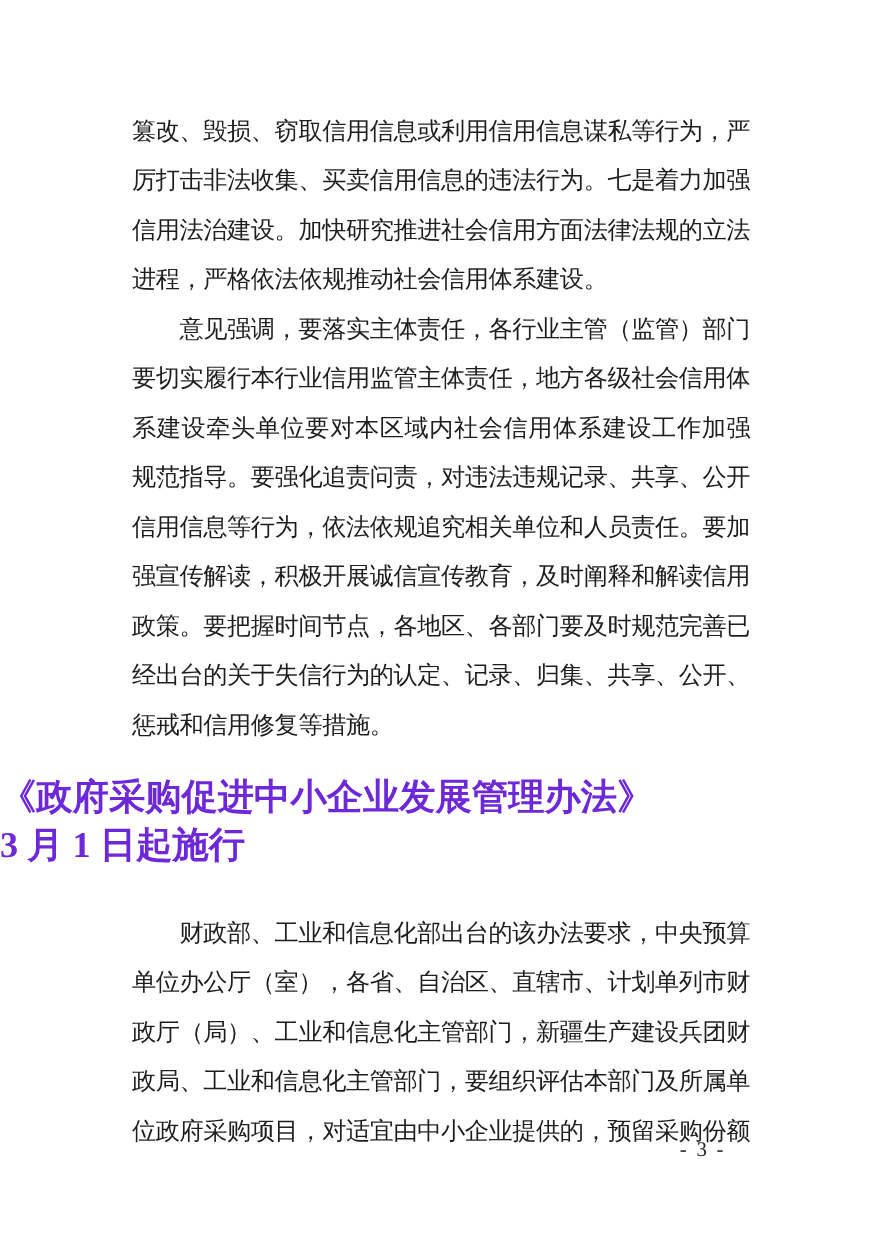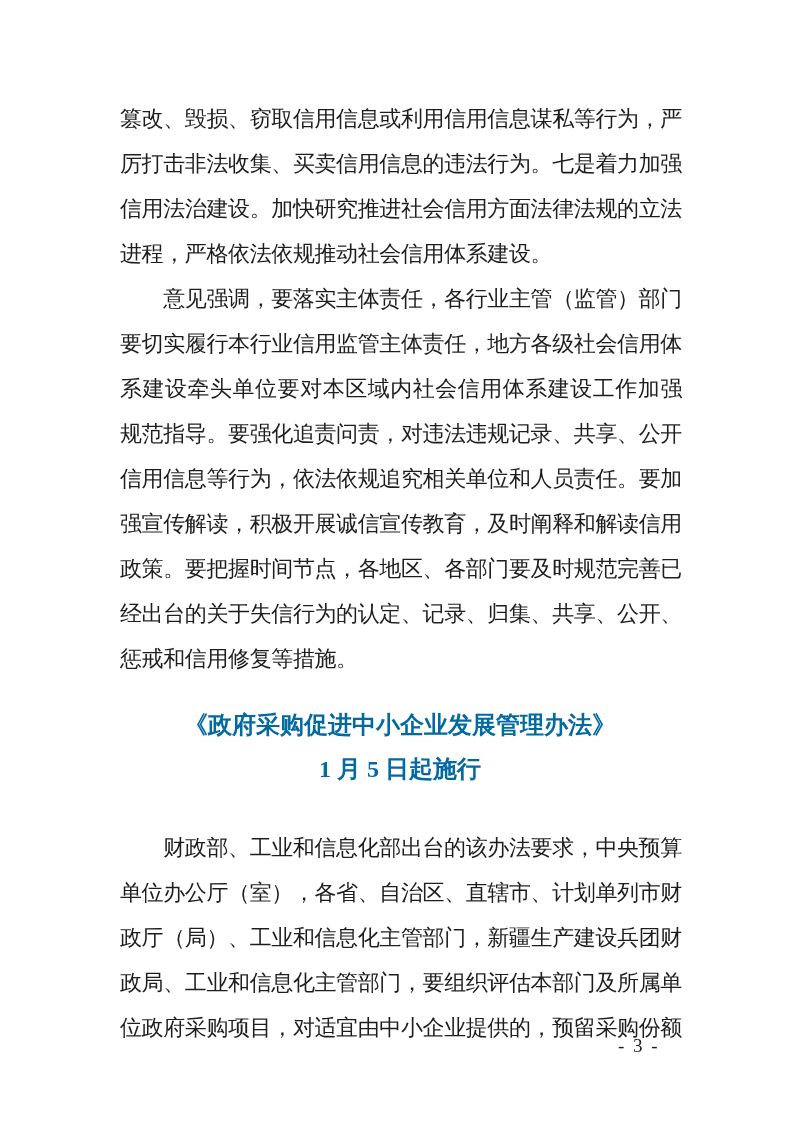--- a/index.html
+++ b/index.html
@@ -42,24 +42,24 @@
     flex: 0 0 auto;
     width: 43.2px;
     height: 1px;
   }
   
   .doc-heading {
     position: absolute;
     left: 0;
     top: 703px;
     width: 800px;
-    text-align: center;
+    text-align: left;
     font-weight: bold;
-    color: #0369a1;
-    font-size: 24px;
+    color: #6d28d9;
+    font-size: 33px;
   }
   .doc-heading .h-line {
     height: 44px;
     line-height: 44px;
     white-space: pre;
   }
   
   .page-number {
     position: absolute;
     top: 1035px;
@@ -97,18 +97,18 @@
         <div class="text-line"><span class="indent-spacer"></span><span class="ch">财</span><span class="ch">政</span><span class="ch">部</span><span class="ch">、</span><span class="ch">工</span><span class="ch">业</span><span class="ch">和</span><span class="ch">信</span><span class="ch">息</span><span class="ch">化</span><span class="ch">部</span><span class="ch">出</span><span class="ch">台</span><span class="ch">的</span><span class="ch">该</span><span class="ch">办</span><span class="ch">法</span><span class="ch">要</span><span class="ch">求</span><span class="ch">，</span><span class="ch">中</span><span class="ch">央</span><span class="ch">预</span><span class="ch">算</span></div>
         <div class="text-line"><span class="ch">单</span><span class="ch">位</span><span class="ch">办</span><span class="ch">公</span><span class="ch">厅</span><span class="ch">（</span><span class="ch">室</span><span class="ch">）</span><span class="ch">，</span><span class="ch">各</span><span class="ch">省</span><span class="ch">、</span><span class="ch">自</span><span class="ch">治</span><span class="ch">区</span><span class="ch">、</span><span class="ch">直</span><span class="ch">辖</span><span class="ch">市</span><span class="ch">、</span><span class="ch">计</span><span class="ch">划</span><span class="ch">单</span><span class="ch">列</span><span class="ch">市</span><span class="ch">财</span></div>
         <div class="text-line"><span class="ch">政</span><span class="ch">厅</span><span class="ch">（</span><span class="ch">局</span><span class="ch">）</span><span class="ch">、</span><span class="ch">工</span><span class="ch">业</span><span class="ch">和</span><span class="ch">信</span><span class="ch">息</span><span class="ch">化</span><span class="ch">主</span><span class="ch">管</span><span class="ch">部</span><span class="ch">门</span><span class="ch">，</span><span class="ch">新</span><span class="ch">疆</span><span class="ch">生</span><span class="ch">产</span><span class="ch">建</span><span class="ch">设</span><span class="ch">兵</span><span class="ch">团</span><span class="ch">财</span></div>
         <div class="text-line"><span class="ch">政</span><span class="ch">局</span><span class="ch">、</span><span class="ch">工</span><span class="ch">业</span><span class="ch">和</span><span class="ch">信</span><span class="ch">息</span><span class="ch">化</span><span class="ch">主</span><span class="ch">管</span><span class="ch">部</span><span class="ch">门</span><span class="ch">，</span><span class="ch">要</span><span class="ch">组</span><span class="ch">织</span><span class="ch">评</span><span class="ch">估</span><span class="ch">本</span><span class="ch">部</span><span class="ch">门</span><span class="ch">及</span><span class="ch">所</span><span class="ch">属</span><span class="ch">单</span></div>
         <div class="text-line"><span class="ch">位</span><span class="ch">政</span><span class="ch">府</span><span class="ch">采</span><span class="ch">购</span><span class="ch">项</span><span class="ch">目</span><span class="ch">，</span><span class="ch">对</span><span class="ch">适</span><span class="ch">宜</span><span class="ch">由</span><span class="ch">中</span><span class="ch">小</span><span class="ch">企</span><span class="ch">业</span><span class="ch">提</span><span class="ch">供</span><span class="ch">的</span><span class="ch">，</span><span class="ch">预</span><span class="ch">留</span><span class="ch">采</span><span class="ch">购</span><span class="ch">份</span><span class="ch">额</span></div>
       </div>
     </div>
 
   <div class="doc-heading">
     <div class="h-line">《政府采购促进中小企业发展管理办法》</div>
-    <div class="h-line">1 月 5 日起施行</div>
+    <div class="h-line">3 月 1 日起施行</div>
   </div>
 
   <div class="page-number">- 3 -</div>
 
 </div>
 
 </body></html>

